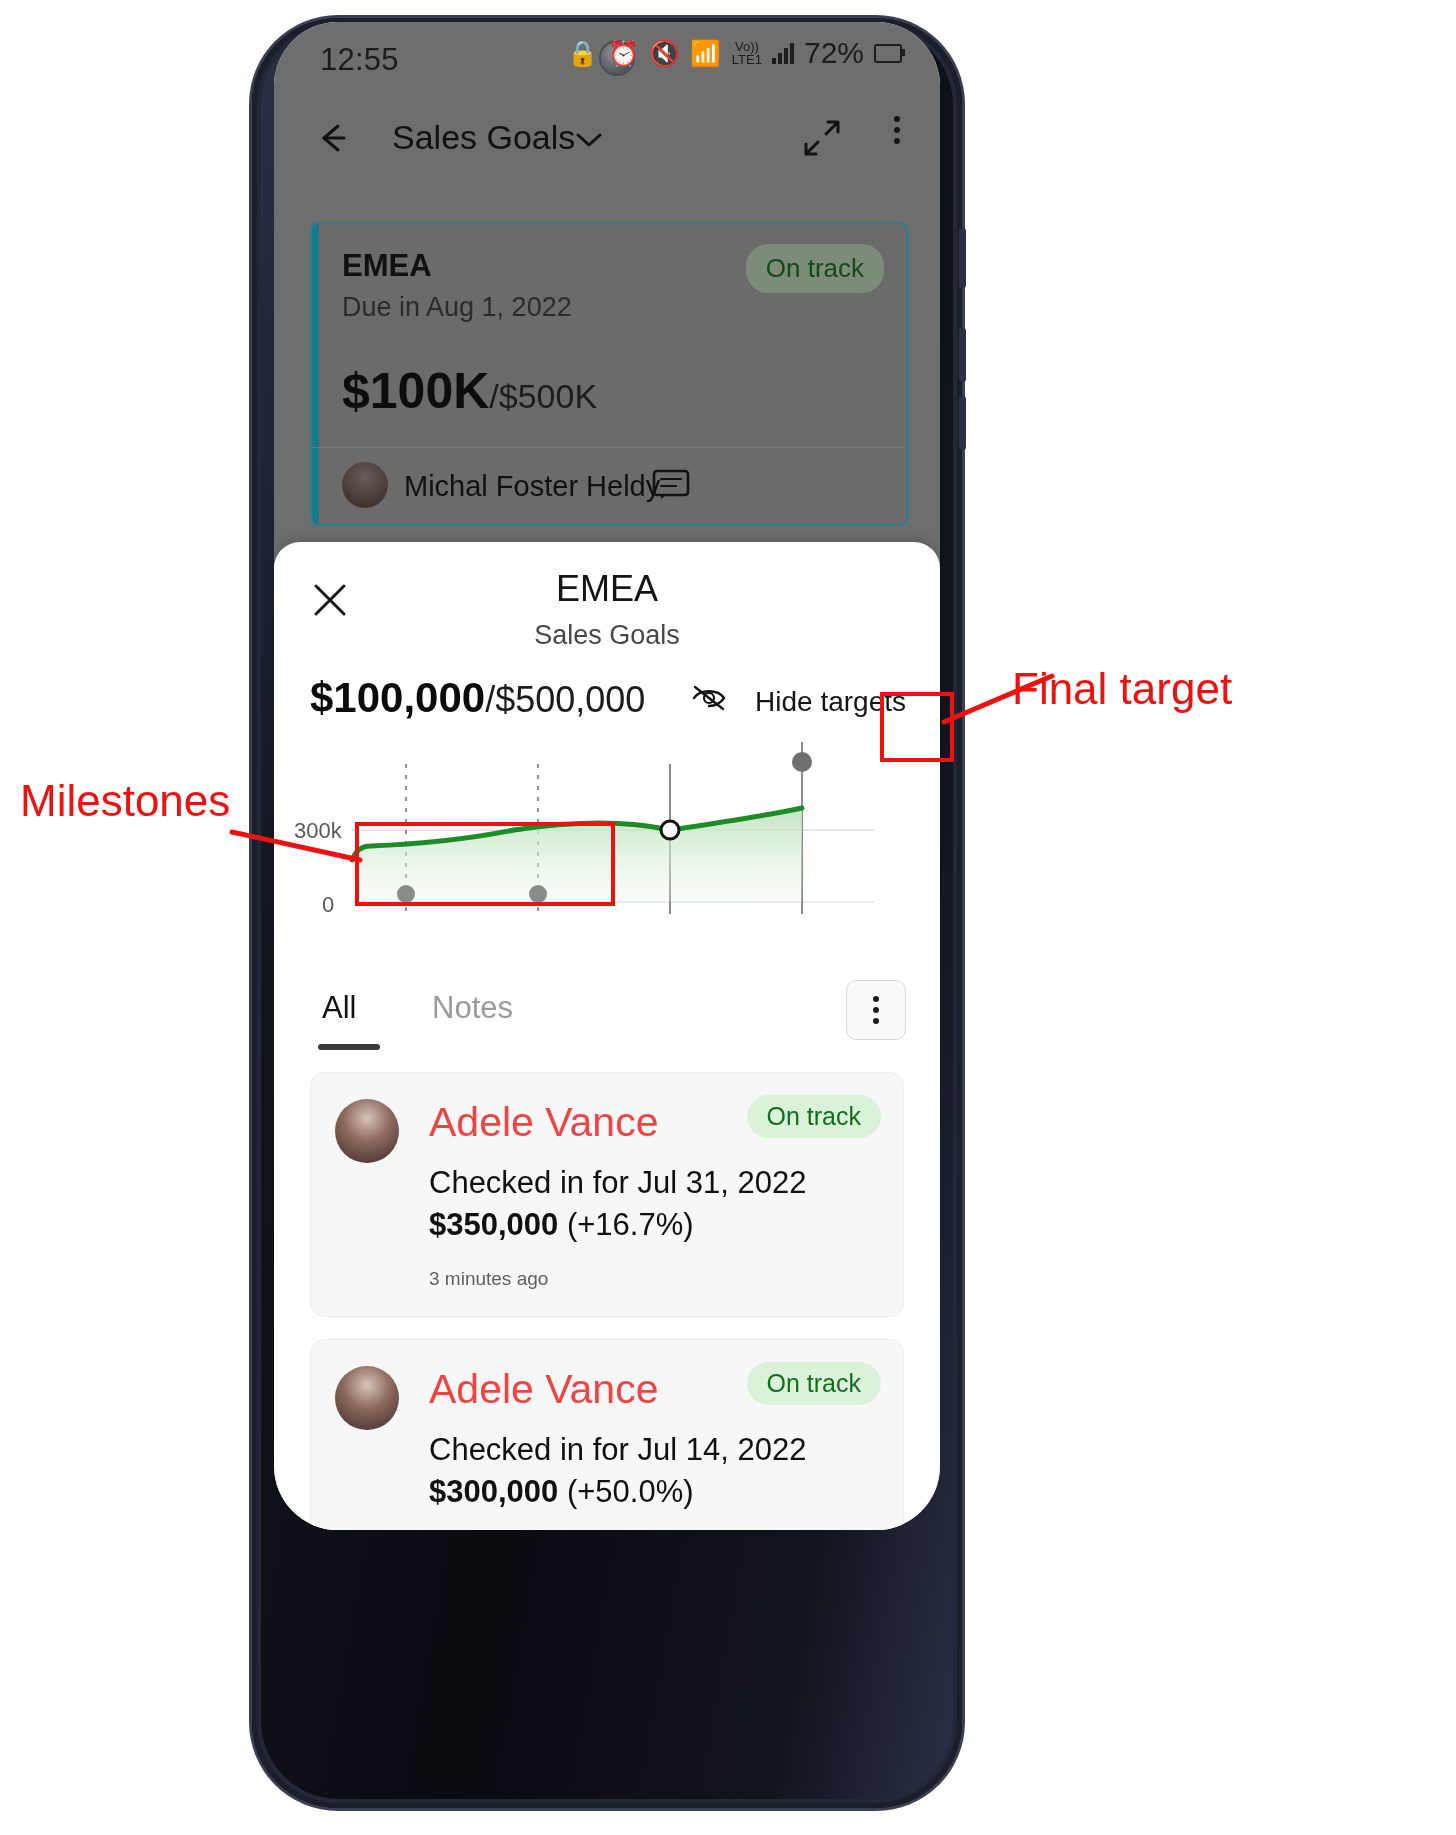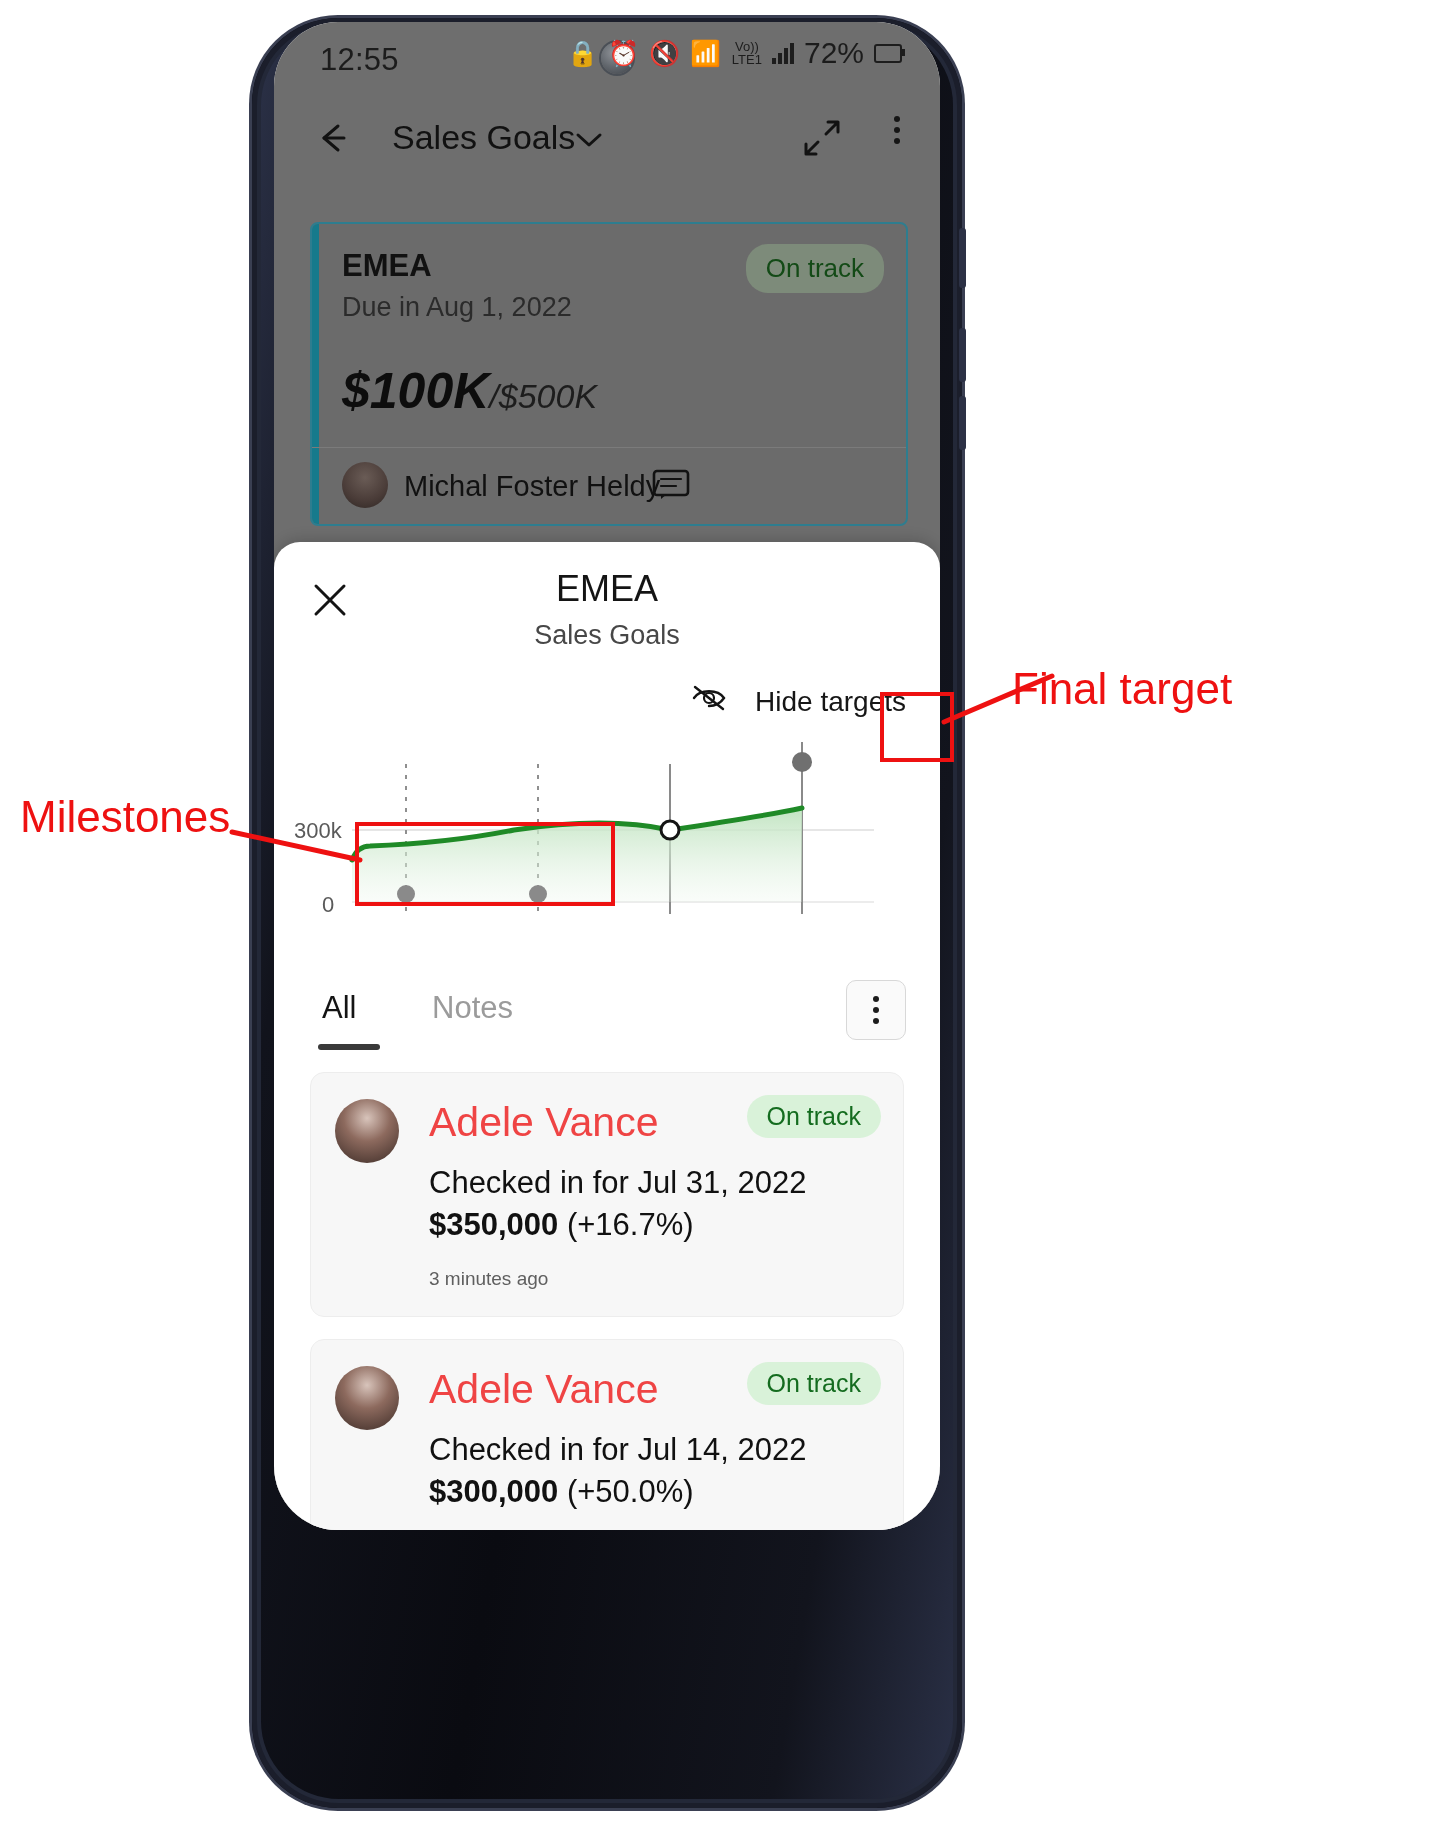--- a/index.html
+++ b/index.html
@@ -50,21 +50,21 @@
   .ab-more i{width:6px;height:6px;border-radius:50%;background:#151515;display:block;}
 
   .goal-card{position:absolute;left:36px;top:200px;width:594px;height:300px;
       background:#6b6b6b;border:2px solid #2e7d8f;border-radius:8px;overflow:hidden;}
   .gc-left{position:absolute;left:0;top:0;width:7px;height:100%;background:#167a8c;}
   .gc-title{position:absolute;left:30px;top:24px;font-size:31px;font-weight:bold;color:#111;}
   .gc-due{position:absolute;left:30px;top:68px;font-size:27px;color:#2b2b2b;}
   .gc-badge{position:absolute;right:22px;top:20px;background:#7d8b7a;color:#134a16;
       padding:9px 20px;border-radius:22px;font-size:26px;}
   .gc-amount{position:absolute;left:30px;top:138px;font-size:50px;font-weight:bold;color:#0d0d0d;}
-  .gc-amount span{font-size:34px;font-weight:normal;color:#1d1d1d;font-style:italic;}
+  .gc-amount span{font-size:34px;font-weight:normal;color:#1d1d1d;}
   .gc-foot{position:absolute;left:0;bottom:0;width:100%;height:76px;border-top:1px solid #7b7b7b;}
   .gc-avatar{position:absolute;left:30px;top:14px;width:46px;height:46px;border-radius:50%;
       background:radial-gradient(circle at 50% 34%,#6a5c56 0%,#4a3c38 60%,#2e2623 100%);}
   .gc-name{position:absolute;left:92px;top:22px;font-size:29px;color:#111;}
   .gc-cmt{position:absolute;left:340px;top:20px;}
 
   
   .sheet{position:absolute;left:0;top:520px;width:666px;height:1130px;background:#fff;
       border-radius:26px 26px 0 0;box-shadow:0 -3px 14px rgba(0,0,0,.16);overflow:hidden;}
   .sh-close{position:absolute;left:36px;top:38px;}
@@ -204,20 +204,23 @@
     <div class="sheet">
 
       <div class="sh-close">
         <svg width="40" height="40" viewBox="0 0 40 40">
             <path d="M6 6 L34 34 M34 6 L6 34" stroke="#141414" stroke-width="3" stroke-linecap="round"></path>
           </svg>
       </div>
       <div class="sh-title">EMEA</div>
       <div class="sh-sub">Sales Goals</div>
 
+      <div class="sh-amount">
+        <span style="font-weight:bold;font-size:42px;color:#0b0b0b">$100,000</span><span>/$500,000</span>
+      </div>
 
       <div class="sh-hide">
         <span>
           <svg width="36" height="28" viewBox="0 0 36 28">
               <path d="M3 14 C9 5, 27 5, 33 14 C30 18.5, 25 22, 18 22" stroke="#141414" stroke-width="2.4" fill="none" stroke-linecap="round"></path>
               <circle cx="18" cy="14" r="5" stroke="#141414" stroke-width="2.2" fill="none"></circle>
               <path d="M4 3 L32 25" stroke="#141414" stroke-width="2.4" stroke-linecap="round"></path>
             </svg>
         </span>
         <span>Hide targets</span>
@@ -330,13 +333,13 @@
 <div class="ann ann-box" style="left:880px;top:692px;width:66px;height:62px;"></div>
 <svg class="ann" style="left:940px;top:660px;" width="120" height="90">
   <path d="M4 62 L112 16" stroke="#ee1111" stroke-width="5" fill="none" stroke-linecap="round"></path>
 </svg>
 <div class="ann ann-text" style="left:1012px;top:664px;">Final target</div>
 
 <div class="ann ann-box" style="left:355px;top:822px;width:252px;height:76px;"></div>
 <svg class="ann" style="left:228px;top:812px;" width="136" height="60">
   <path d="M4 20 L132 48" stroke="#ee1111" stroke-width="5" fill="none" stroke-linecap="round"></path>
 </svg>
-<div class="ann ann-text" style="left:20px;top:792px;text-align:center;">Milestones</div>
+<div class="ann ann-text" style="left:20px;top:776px;text-align:center;">Milestones</div>
 
 </body></html>

